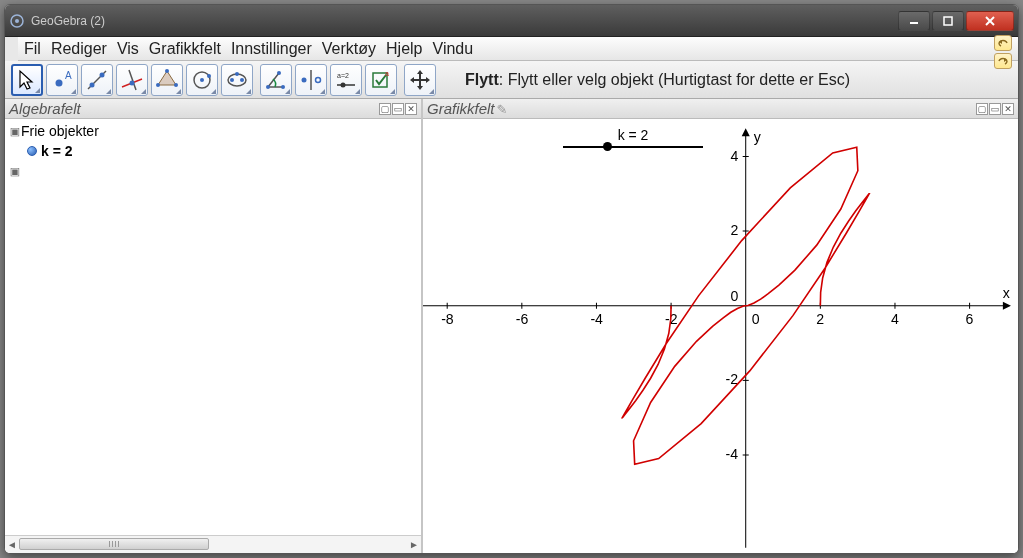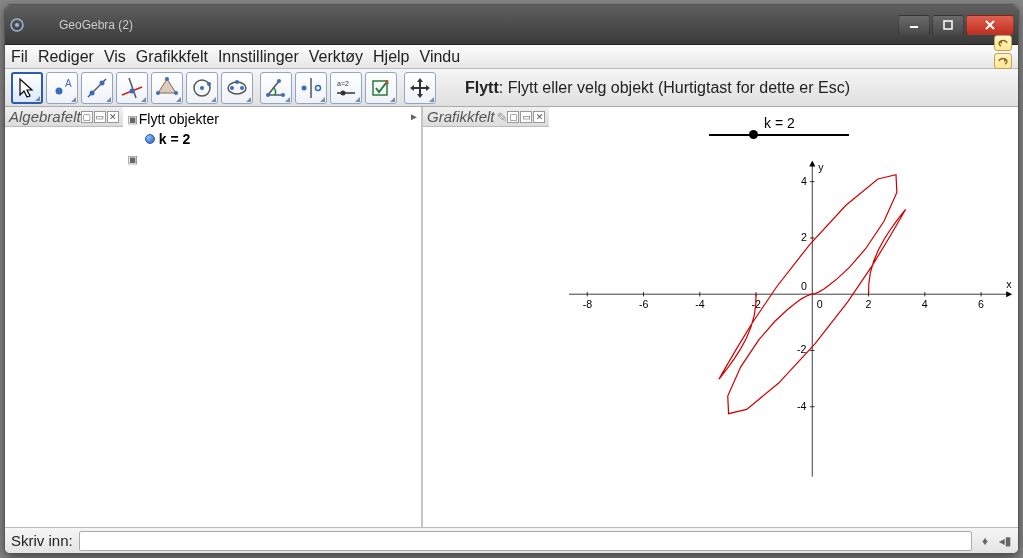--- a/index.html
+++ b/index.html
@@ -17,28 +17,27 @@
     top: 4px; left: 4px; right: 4px; bottom: 4px;
     background: #e8e8e8;
     border: 1px solid #555;
     border-radius: 6px;
     box-shadow: 0 4px 12px rgba(0,0,0,0.5);
     display: flex;
     flex-direction: column;
     overflow: hidden;
   }
   .titlebar {
-    height: 40px;
+    height: 32px;
     background: linear-gradient(to bottom, #5f5f5f, #3a3a3a);
     display: flex;
     align-items: center;
     padding: 0 4px;
     color: #ccc;
     border-bottom: 1px solid #222;
-    gap: 28px;
   }
   .titlebar .ticon {
     width: 16px; height: 16px;
     margin-right: 6px;
   }
   .titlebar .title { flex: 1; font-size: 12px; }
   .win-btns { display: flex; gap: 0; }
   .win-btn {
     width: 32px; height: 20px;
     border: 1px solid rgba(0,0,0,0.3);
@@ -55,20 +54,21 @@
   }
   .menubar {
     height: 24px;
     background: linear-gradient(to bottom,#fdfdfd,#e6e6e6);
     border-bottom: 1px solid #bbb;
     display: flex;
     align-items: center;
     padding: 0 6px;
     font-size: 16px;
     color: #222;
+    margin-left: 13px;
   }
   .menubar span { margin-right: 10px; }
   .toolbar {
     height: 38px;
     background: linear-gradient(to bottom,#f5f5f5,#e0e0e0);
     border-bottom: 1px solid #aaa;
     display: flex;
     align-items: center;
     padding: 2px 6px;
     gap: 3px;
@@ -117,25 +117,25 @@
     display:flex;align-items:center;justify-content:center;
   }
   .content {
     flex: 1;
     display: flex;
     background: #fff;
     overflow: hidden;
   }
   .pane {
     display: flex;
-    flex-direction: row;
+    flex-direction: column;
     overflow: hidden;
   }
   .pane.left { width: 418px; border-right: 2px solid #c5c5c5; }
-  .pane.right { flex: 1; gap: 20px; }
+  .pane.right { flex: 1; }
   .pane-header {
     height: 20px;
     background: linear-gradient(to bottom,#f0f0f0,#dcdcdc);
     border-bottom: 1px solid #bbb;
     display: flex;
     align-items: center;
     padding: 0 4px;
     font-style: italic;
     color: #555;
     font-size: 15px;
@@ -410,21 +410,21 @@
         <span class="phtitle">Algebrafelt</span>
         <div class="phicons">
           <span>▢</span>
           <span>▭</span>
           <span>✕</span>
         </div>
       </div>
       <div class="tree">
         <div class="tree-row">
           <span class="tw">▣</span>
-          <span class="cat">Flytt objekter</span>
+          <span class="cat">Frie objekter</span>
         </div>
         <div class="tree-row" style="padding-left:14px">
           <span class="bullet blue"></span>
           <span class="bold">k = 2</span>
         </div>
         <div class="tree-row">
           <span class="tw">▣</span>
         </div>
       </div>
       <div class="left-scroll">
@@ -493,20 +493,14 @@
             <text x="300" y="332">-4</text>
             <text x="575" y="172">x</text>
             <text x="328" y="18">y</text>
           </g>
           <path id="curve-path" fill="none" stroke="#d00000" stroke-width="1.6" d="M394.0 180.0 L394.3 166.8 L396.3 152.4 L400.6 137.0 L406.9 121.8 L414.3 108.1 L421.9 96.2 L429.0 86.1 L435.1 78.1 L439.6 72.3 L442.2 69.0 L442.4 69.0 L439.6 73.9 L432.6 86.1 L419.7 108.1 L398.6 142.8 L366.8 189.8 L324.0 244.6 L275.8 296.9 L233.7 331.5 L209.9 337.1 L208.8 313.9 L225.7 275.9 L249.6 240.1 L271.2 215.3 L287.1 200.5 L297.7 192.0 L305.2 186.5 L311.8 182.7 L317.8 180.3 L322.2 179.7 L328.2 177.3 L334.8 173.5 L342.3 168.0 L352.9 159.5 L368.8 144.7 L390.4 119.9 L414.3 84.1 L431.2 46.1 L430.1 22.9 L406.3 28.5 L364.2 63.1 L316.0 115.4 L273.2 170.2 L241.4 217.2 L220.3 251.9 L207.4 273.9 L200.4 286.1 L197.6 291.0 L197.8 291.0 L200.4 287.7 L204.9 281.9 L211.0 273.9 L218.1 263.8 L225.7 251.9 L233.1 238.2 L239.4 223.0 L243.7 207.6 L245.7 193.2 L246.0 180.0 "></path>
         </svg>
       </div>
     </div>
   </div>
 
-  <div class="inputbar">
-    <span class="lbl">Skriv inn:</span>
-    <input type="text" value="" style="">
-    <span class="ib-icn">♦</span>
-    <span class="ib-icn">◂▮</span>
-  </div>
 
 </div>
 
 </body></html>

